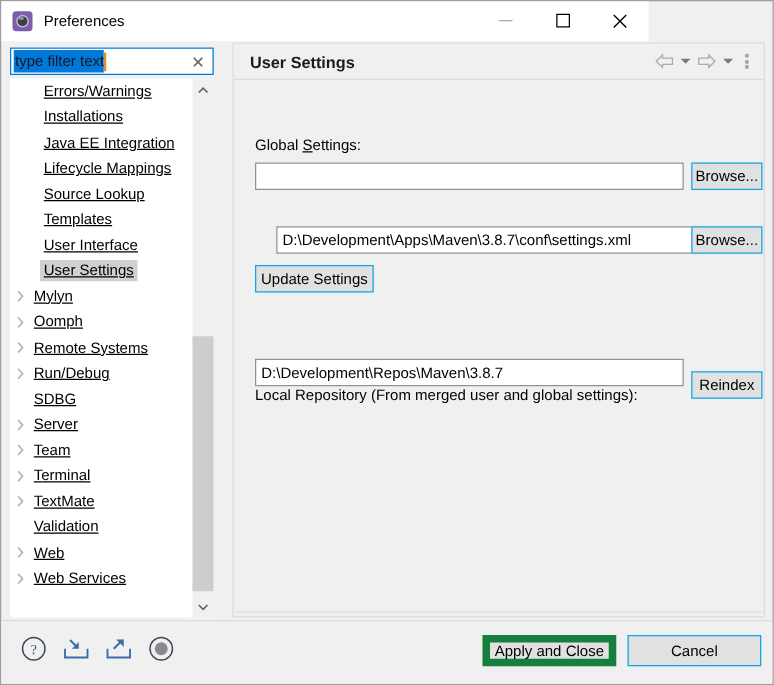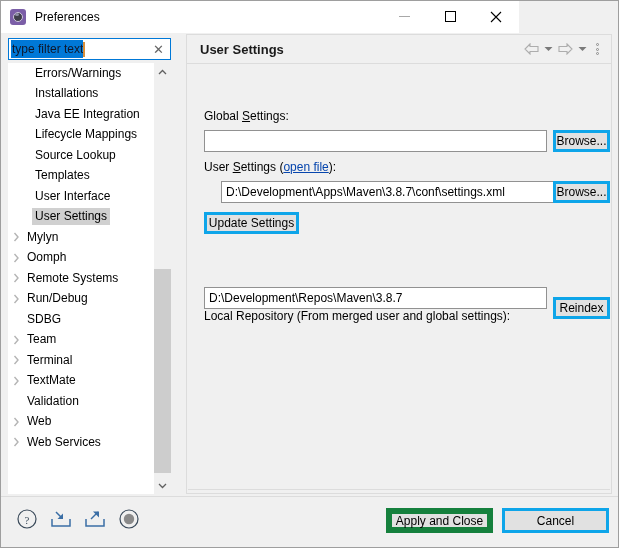--- a/index.html
+++ b/index.html
@@ -161,20 +161,21 @@
   .tree-arrow {
     width: 16px;
     flex: 0 0 16px;
     display: flex;
     align-items: center;
     justify-content: center;
   }
   .tree-arrow svg { display: block; }
   .tree-label {
     padding: 1px 3px 2px 3px;
+    text-decoration: underline;
   }
   .tree-item.depth1 .tree-label { margin-left: 24px; }
   .tree-item.selected .tree-label {
     background: #d0d0d0;
   }
 
   
   .tree-scroll {
     position: absolute;
     right: 0; top: 0;
@@ -274,21 +275,21 @@
     display: flex;
     align-items: center;
     font-size: 12px;
     color: #000;
     padding-left: 4px;
     white-space: nowrap;
     overflow: hidden;
   }
   .btn {
     background: #e1e1e1;
-    border: 3px solid #0ea5e9;
+    border: 1px solid #0ea5e9;
     box-sizing: border-box;
     font-size: 12px;
     color: #000;
     display: flex;
     align-items: center;
     justify-content: center;
     white-space: nowrap;
   }
   .btn.abs { position: absolute; }
 
@@ -427,20 +428,28 @@
         <div class="tree-item depth0">
           <span class="tree-arrow"></span>
           <span class="tree-label">SDBG</span>
         </div>
         <div class="tree-item depth0">
           <span class="tree-arrow">
             <svg width="7" height="10" viewBox="0 0 7 10">
               <path d="M1.5 1 L5 5 L1.5 9" stroke="#b4b4b4" stroke-width="1.4" fill="none"></path>
             </svg>
           </span>
+          <span class="tree-label">Server</span>
+        </div>
+        <div class="tree-item depth0">
+          <span class="tree-arrow">
+            <svg width="7" height="10" viewBox="0 0 7 10">
+              <path d="M1.5 1 L5 5 L1.5 9" stroke="#b4b4b4" stroke-width="1.4" fill="none"></path>
+            </svg>
+          </span>
           <span class="tree-label">Team</span>
         </div>
         <div class="tree-item depth0">
           <span class="tree-arrow">
             <svg width="7" height="10" viewBox="0 0 7 10">
               <path d="M1.5 1 L5 5 L1.5 9" stroke="#b4b4b4" stroke-width="1.4" fill="none"></path>
             </svg>
           </span>
           <span class="tree-label">Terminal</span>
         </div>
@@ -525,21 +534,20 @@
     <div class="content-body">
 
       <div class="field-label" style="left:17px; top:45px;"><span>Global </span><span class="mn">S</span><span>ettings:</span></div>
       <div class="text-input" style="left:17px; top:66px; width:343px;">
           <span></span>
         </div>
       <div class="btn abs" style="left:366px; top:66px; width:57px; height:22px;">
           <span>Browse...</span>
         </div>
 
-      <div class="field-label" style="left:17px; top:96px;"><span>User </span><span class="mn">S</span><span>ettings (</span><span class="link">open file</span><span>):</span></div>
       <div class="text-input" style="left:34px; top:117px; width:343px;">
           <span>D:\Development\Apps\Maven\3.8.7\conf\settings.xml</span>
         </div>
       <div class="btn abs" style="left:366px; top:117px; width:57px; height:22px;">
           <span>Browse...</span>
         </div>
       <div class="btn abs" style="left:17px; top:148px; width:95px; height:22px;">
           <span>Update Settings</span>
         </div>
 

